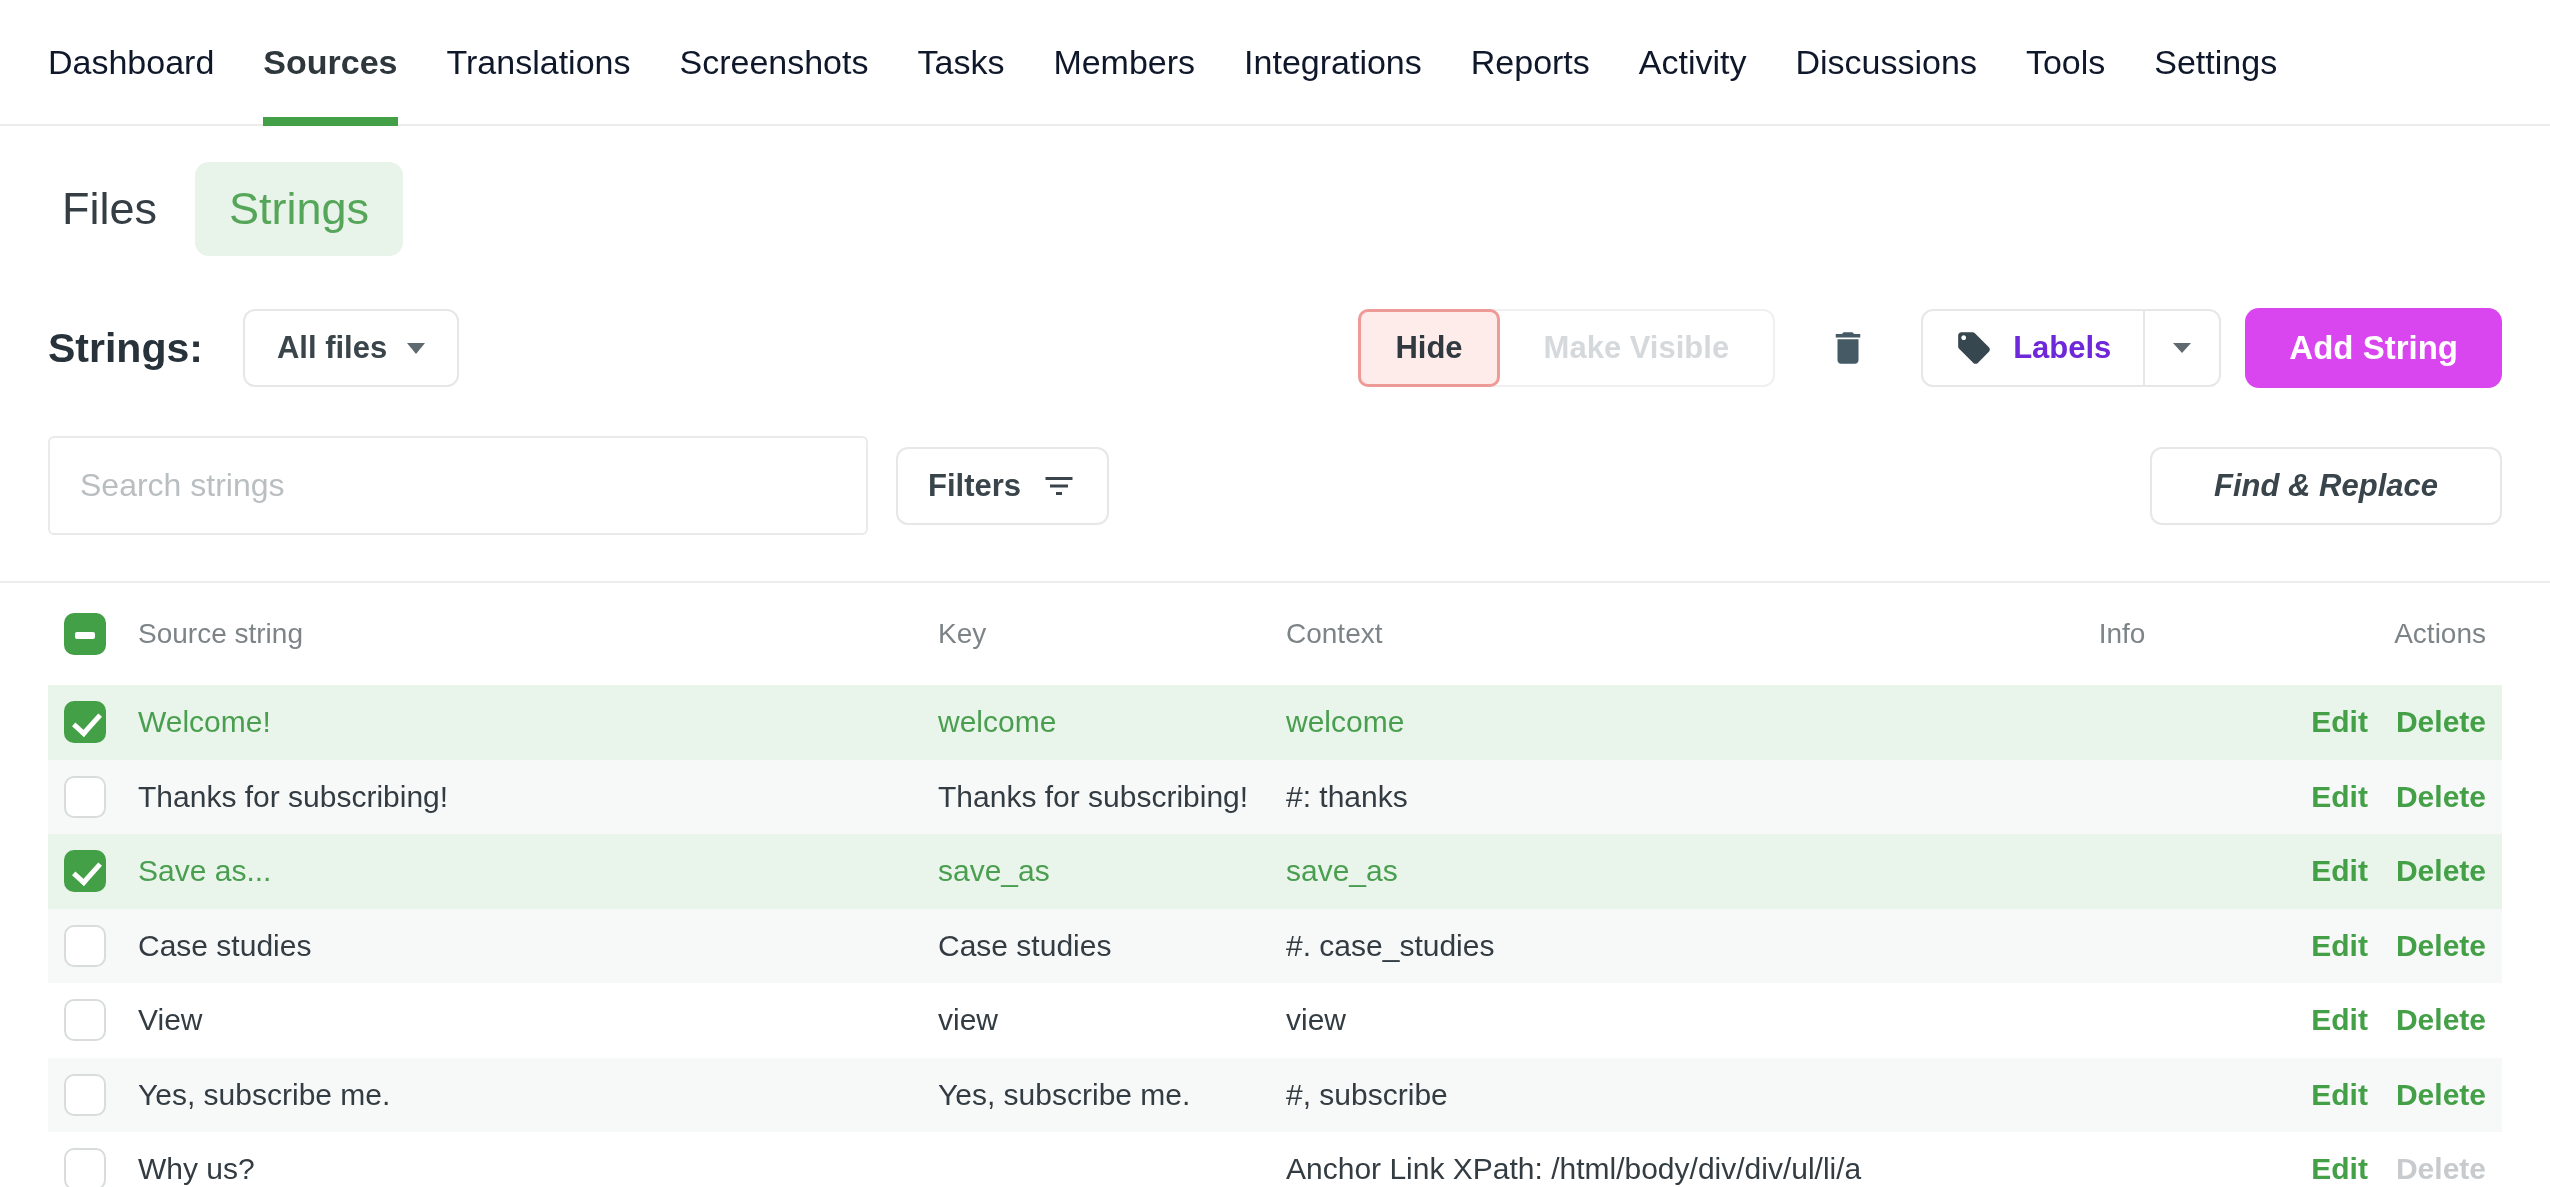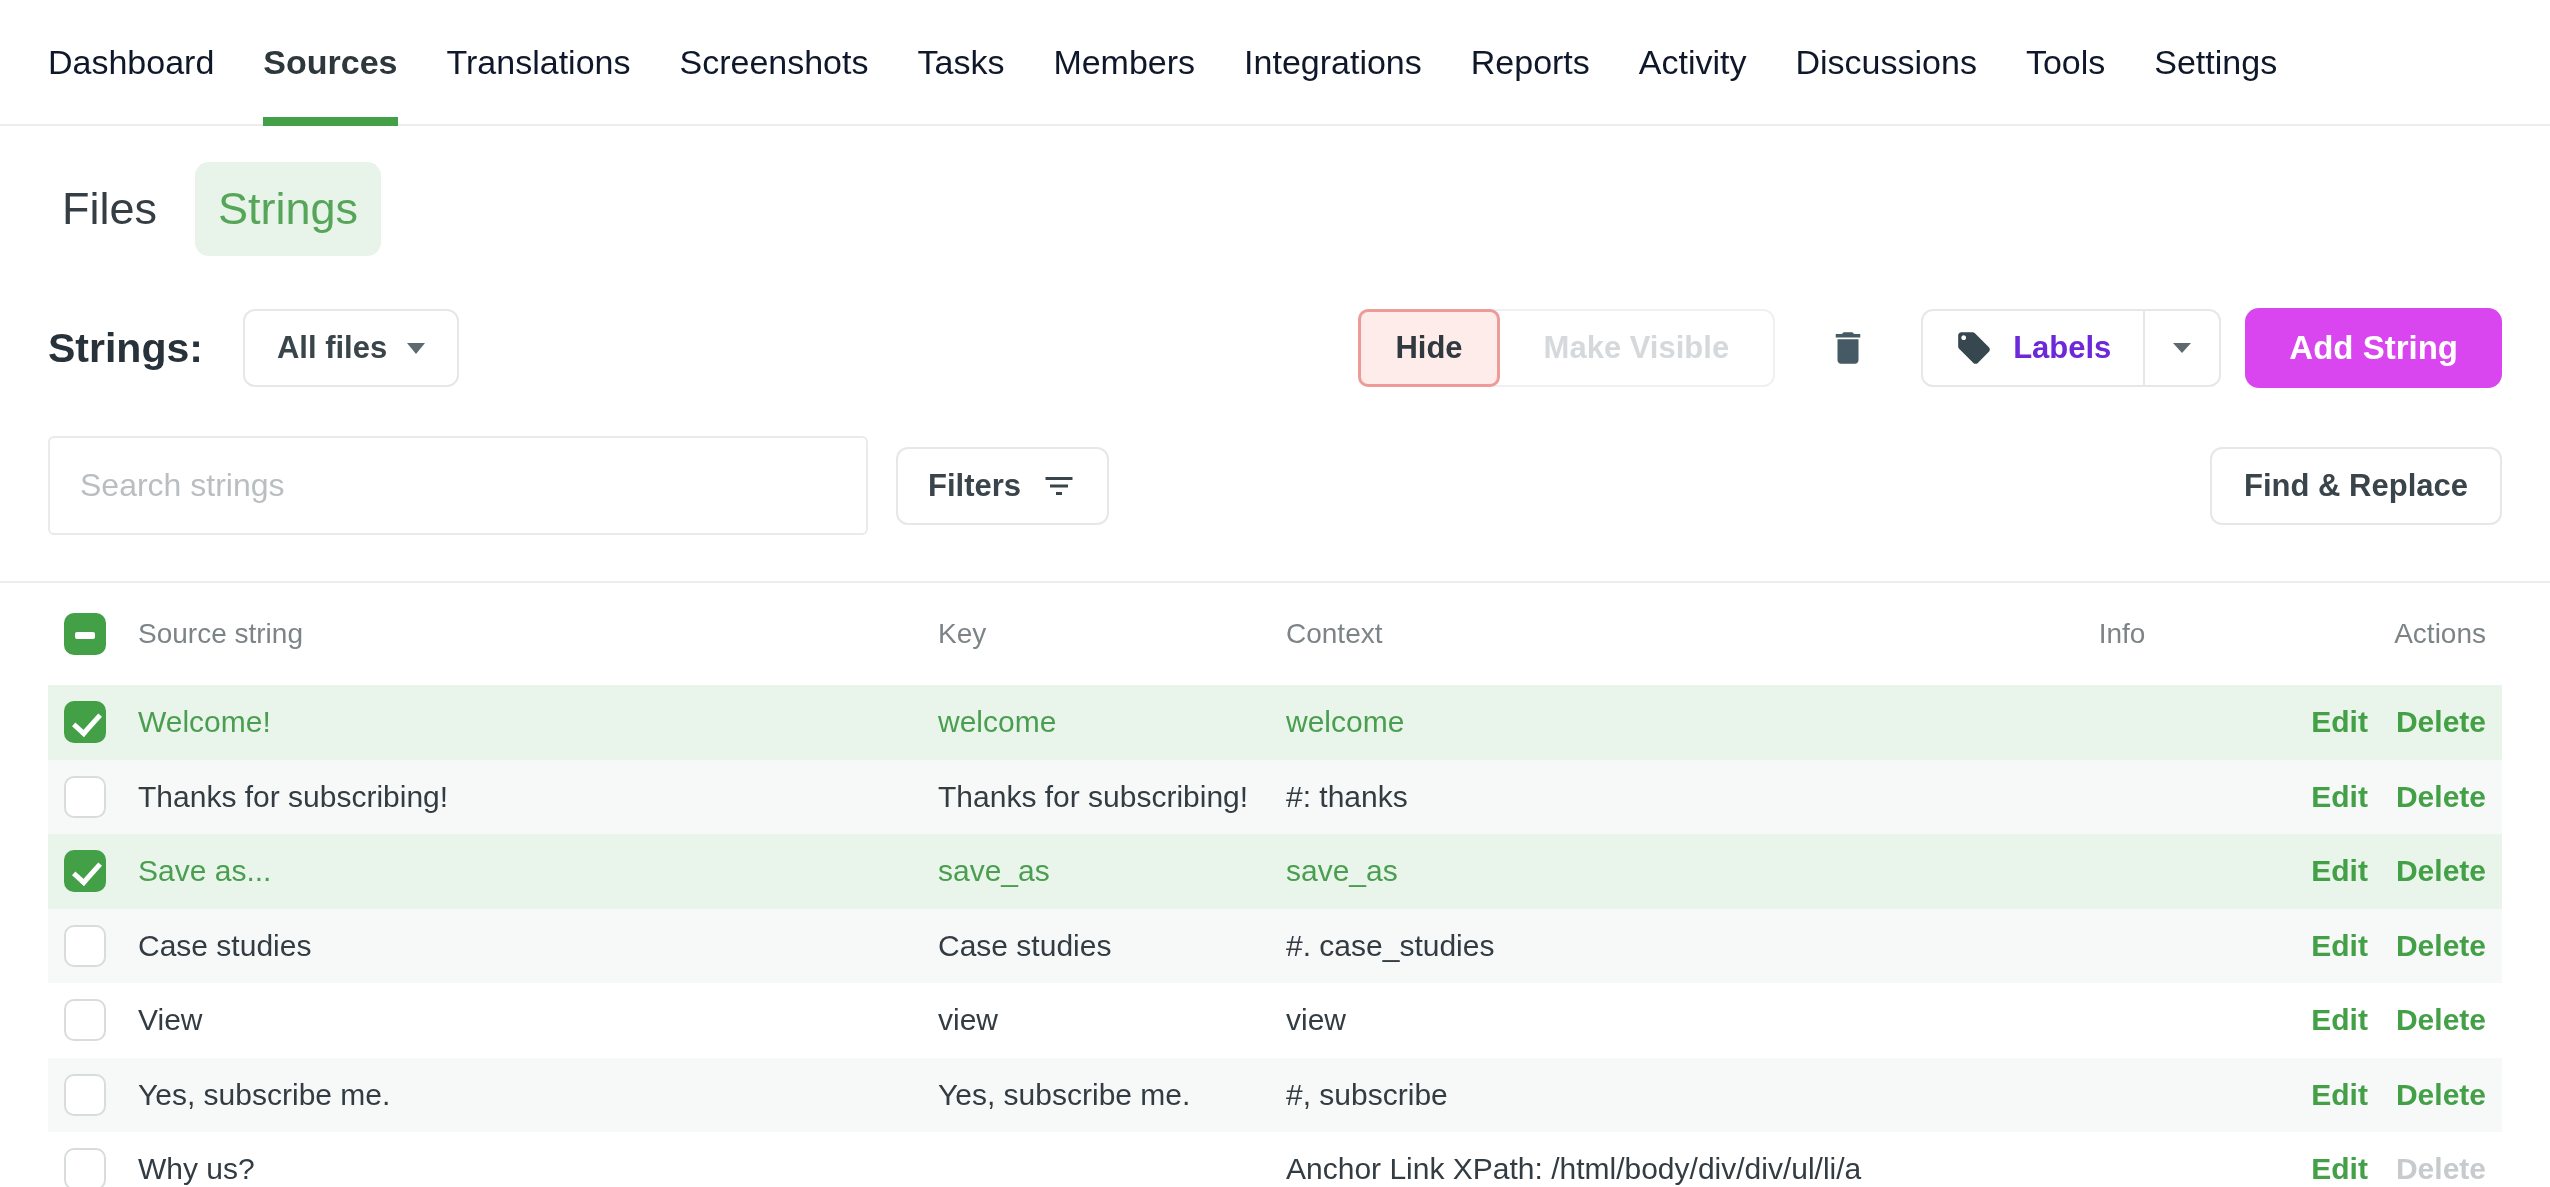--- a/index.html
+++ b/index.html
@@ -25,21 +25,21 @@
   .nav-item.active::after {
     content:""; position:absolute; left:0; right:0; bottom:-2px;
     height:9px; background:#43a047;
   }
 
   
   .subtabs { display:flex; align-items:center; gap:24px; margin:36px 0 0 48px; }
   .subtab {
     font-size:45px; color:#343e44; padding:21px 14px; border-radius:14px;
   }
-  .subtab.active { background:#e8f3e9; color:#56a65a; padding:21px 23px; }
+  .subtab.active { background:#e8f3e9; color:#56a65a; padding:21px 34px; }
 
   
   .toolbar { display:flex; align-items:center; margin:52px 48px 0 48px; }
   .page-title { font-size:41px; font-weight:800; color:#28323a; margin-right:40px; }
   .btn {
     display:inline-flex; align-items:center; justify-content:center;
     height:78px; background:#fff; border:2px solid #e5e7e8; border-radius:12px;
     font-size:31px; font-weight:700; color:#3a454b; white-space:nowrap;
   }
   .btn-allfiles { padding:0 32px; gap:20px; }
@@ -176,21 +176,21 @@
 
 <div class="searchrow">
   <input class="search-input" type="text" placeholder="Search strings" style="">
   <div class="btn btn-filters">
     <span>Filters</span>
     <svg width="36" height="36" viewBox="0 0 24 24">
       <path fill="#3a454b" d="M10 18h4v-2h-4v2zM3 6v2h18V6H3zm3 7h12v-2H6v2z"></path>
     </svg>
   </div>
   <div class="spacer"></div>
-  <div class="btn" style="padding:0 32px;">Find &amp; Replace</div>
+  <div class="btn" style="padding:0 62px;font-style:italic;">Find &amp; Replace</div>
 </div>
 
 <div class="divider"></div>
 
 <div class="table">
 
   <div class="t-header">
     <div class="col-check">
         <div class="checkbox indeterminate" id="select-all"></div>
       </div>

